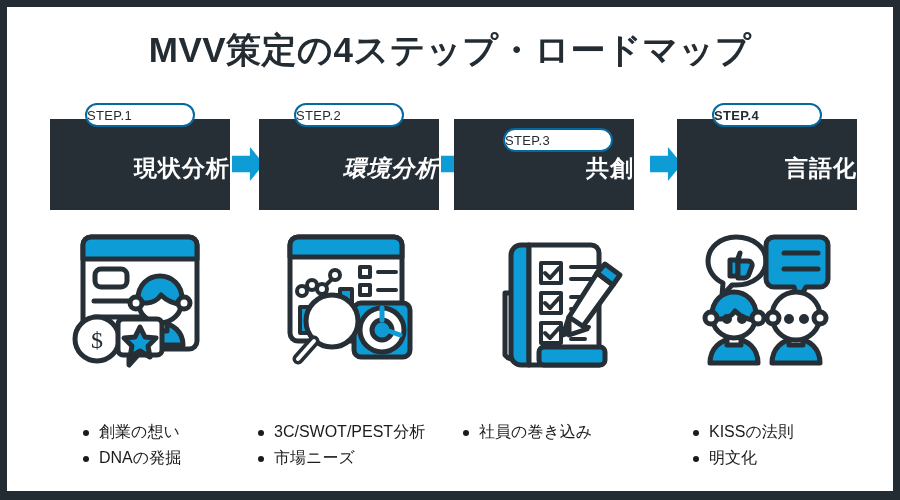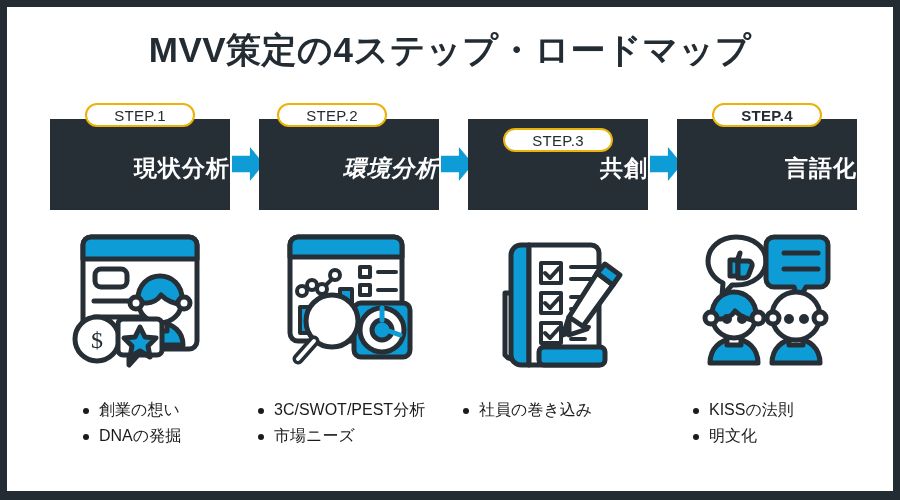--- a/index.html
+++ b/index.html
@@ -45,43 +45,42 @@
     color:#ffffff;
     font-size:23px;
     font-weight:bold;
     letter-spacing:1px;
     white-space:nowrap;
   }
   .badge{
     position:absolute;top:0;
     width:110px;height:24px;
     background:#ffffff;
-    border:2px solid #eab308;
+    border:2px solid #0369a1;
     border-radius:14px;
     box-sizing:border-box;
-    text-align:center;
     line-height:21px;
-    font-size:15px;
+    font-size:13px;
     color:#232c33;
     letter-spacing:0.3px;
   }
   .arrow{
     position:absolute;top:44px;
     width:32px;height:34px;
     background:#0e9cd6;
     clip-path:polygon(0% 26%, 56% 26%, 56% 0%, 100% 50%, 56% 100%, 56% 74%, 0% 74%);
   }
 
   
   .icons{position:absolute;left:0;top:216px;width:886px;height:160px;}
   .icon-cell{position:absolute;top:0;width:180px;height:160px;}
   .icon-cell svg{display:block;margin:0 auto;}
 
   
-  .lists{position:absolute;left:0;top:390px;width:886px;height:70px;}
+  .lists{position:absolute;left:0;top:412px;width:886px;height:70px;}
   .list-col{position:absolute;top:0;width:215px;}
   .list-col ul{margin:0;padding:0 0 0 22px;list-style:none;}
   .list-col li{
     position:relative;
     font-size:16px;
     line-height:26px;
     color:#1b1b1b;
     white-space:nowrap;
   }
   .list-col li::before{
@@ -104,25 +103,25 @@
       <div class="panel" style="left:43px;">
         <div class="panel-title">現状分析</div>
       </div>
       <div class="badge" style="left:78px;">STEP.1</div>
 
       <div class="arrow" style="left:225px;"></div>
 
       <div class="panel" style="left:252px;font-style:italic;">
         <div class="panel-title">環境分析</div>
       </div>
-      <div class="badge" style="left:270px;">STEP.2</div>
+      <div class="badge" style="left:287px;">STEP.2</div>
 
       <div class="arrow" style="left:434px;"></div>
 
-      <div class="panel" style="left:461px;font-family:Liberation Serif, serif;">
+      <div class="panel" style="left:447px;font-family:Liberation Serif, serif;">
         <div class="panel-title">共創</div>
       </div>
       <div class="badge" style="left:496px;margin-top:25px;">STEP.3</div>
 
       <div class="arrow" style="left:643px;"></div>
 
       <div class="panel" style="left:670px;">
         <div class="panel-title">言語化</div>
       </div>
       <div class="badge" style="left:705px;font-weight:bold;">STEP.4</div>

